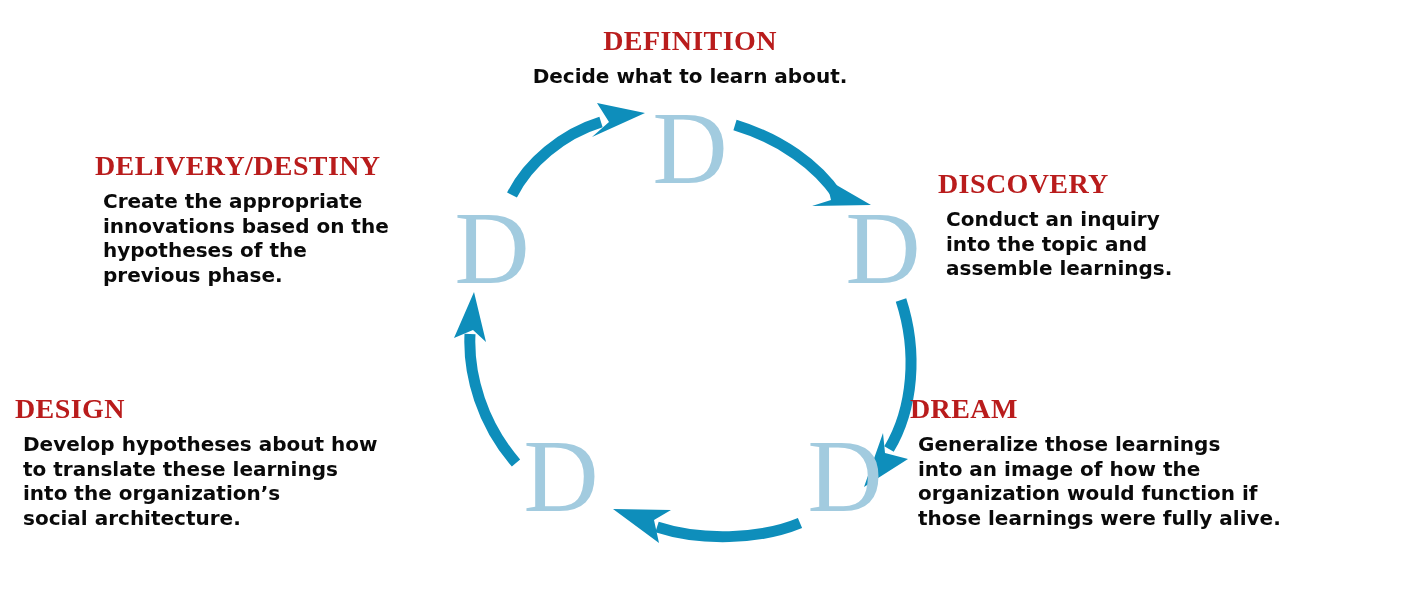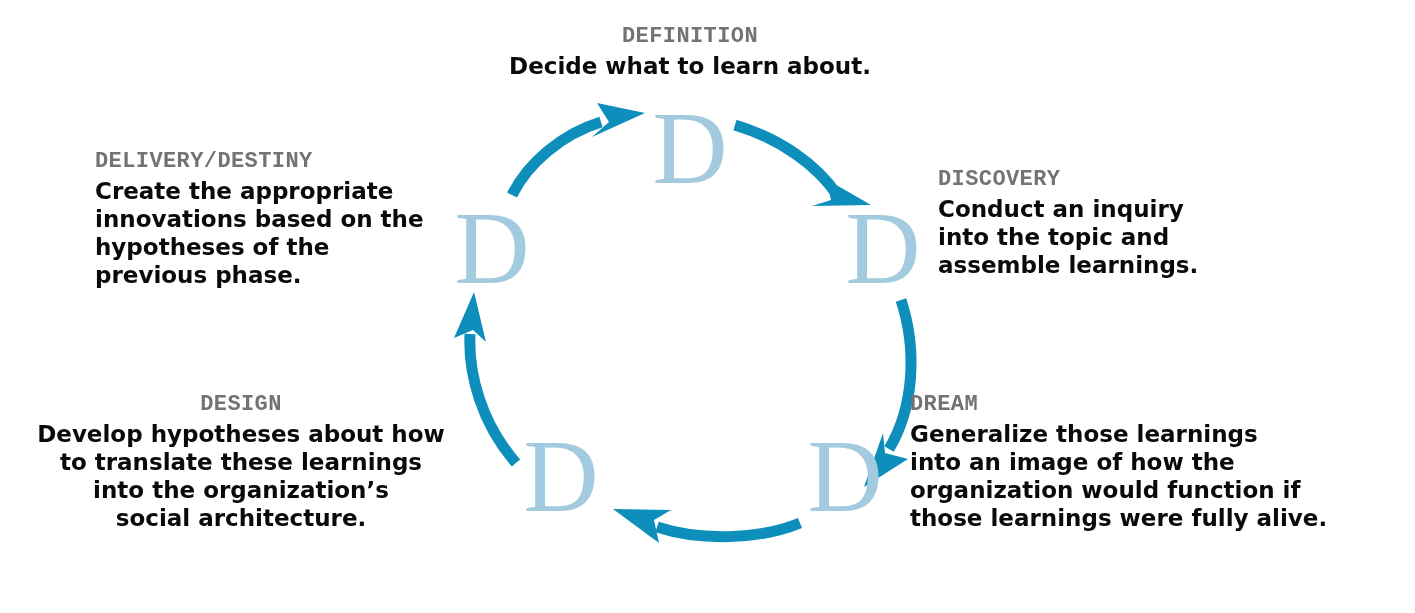--- a/index.html
+++ b/index.html
@@ -73,36 +73,36 @@
     width: 1415px;
     height: 613px;
     pointer-events: none;
   }
 
   
   .block {
     position: absolute;
   }
   .block .heading {
-    font-family: Liberation Mono, monospace;
+    font-family: Liberation Serif, serif;
     font-weight: 700;
-    font-size: 22px;
+    font-size: 28px;
     letter-spacing: 0.4px;
-    color: #737373;
+    color: #b91c1c;
     margin: 0 0 2px 0;
     line-height: 1.12;
     white-space: nowrap;
   }
   .block .body {
     font-family: "DejaVu Sans", sans-serif;
     font-weight: 700;
-    font-size: 23px;
+    font-size: 20px;
     color: #0a0a0a;
     line-height: 1.22;
-    margin: 0;
+    margin: 8px;
     white-space: pre-line;
   }
 
   
   #blk-definition {
     left: 430px;
     top: 25px;
     width: 520px;
     text-align: center;
   }
@@ -121,21 +121,21 @@
     top: 393px;
     width: 440px;
     text-align: left;
   }
 
   
   #blk-design {
     left: 15px;
     top: 393px;
     width: 452px;
-    text-align: center;
+    text-align: left;
   }
 
   
   #blk-delivery {
     left: 95px;
     top: 150px;
     width: 363px;
   }
 </style>
 </head>

